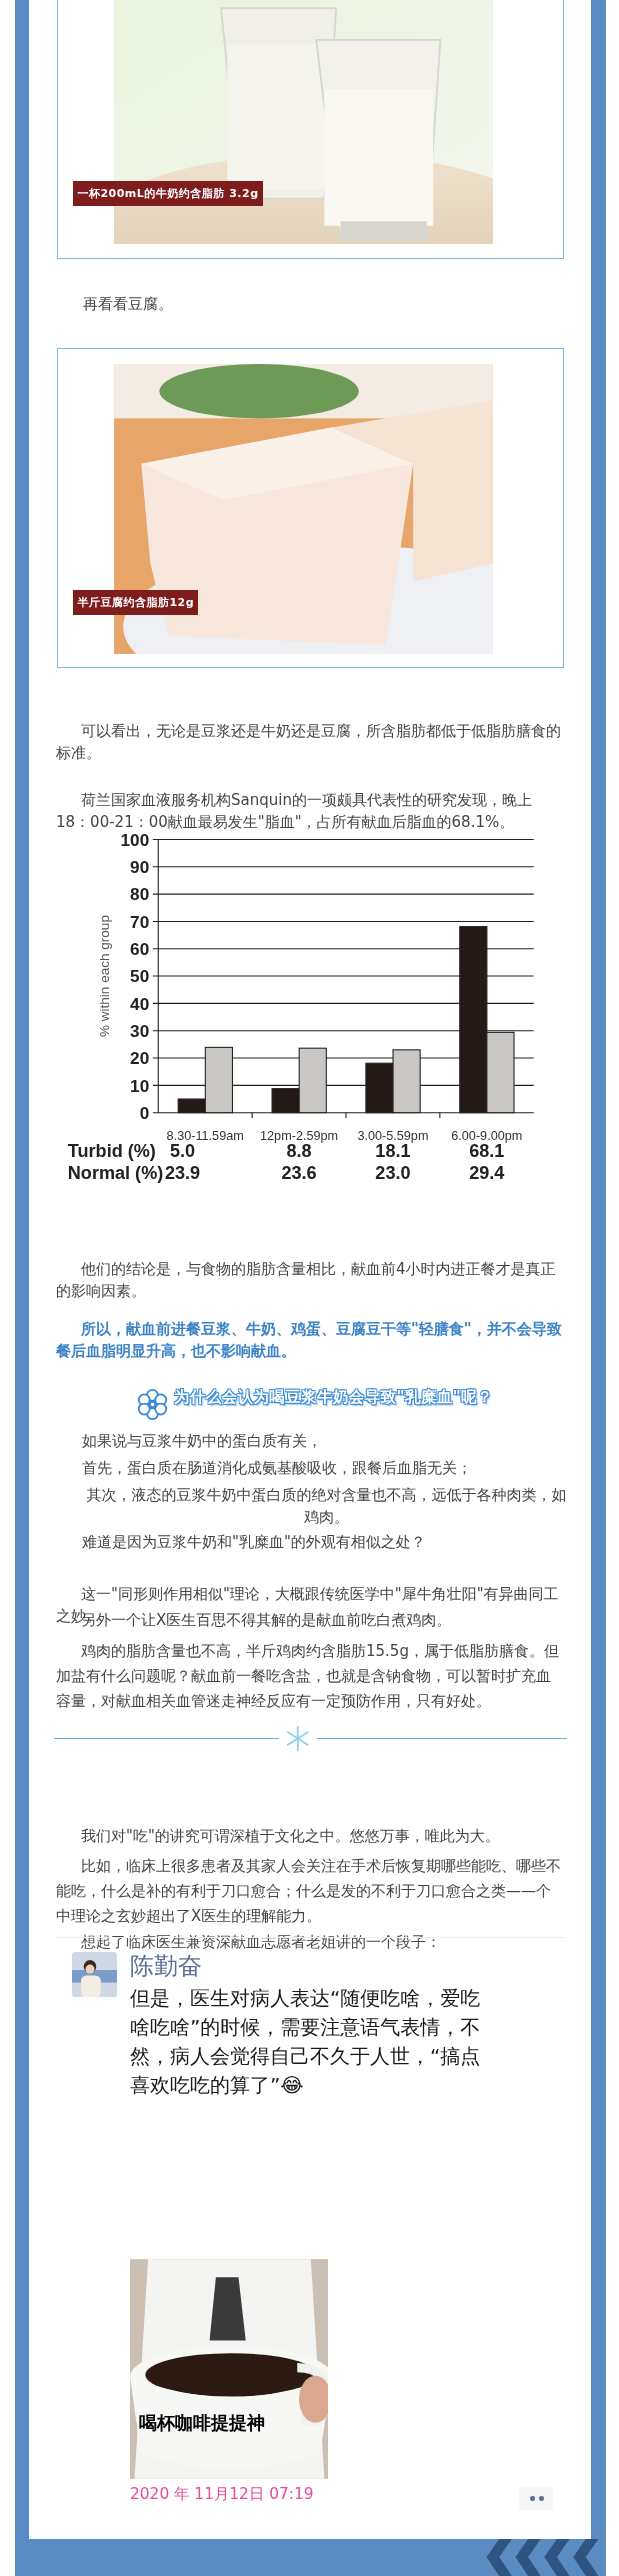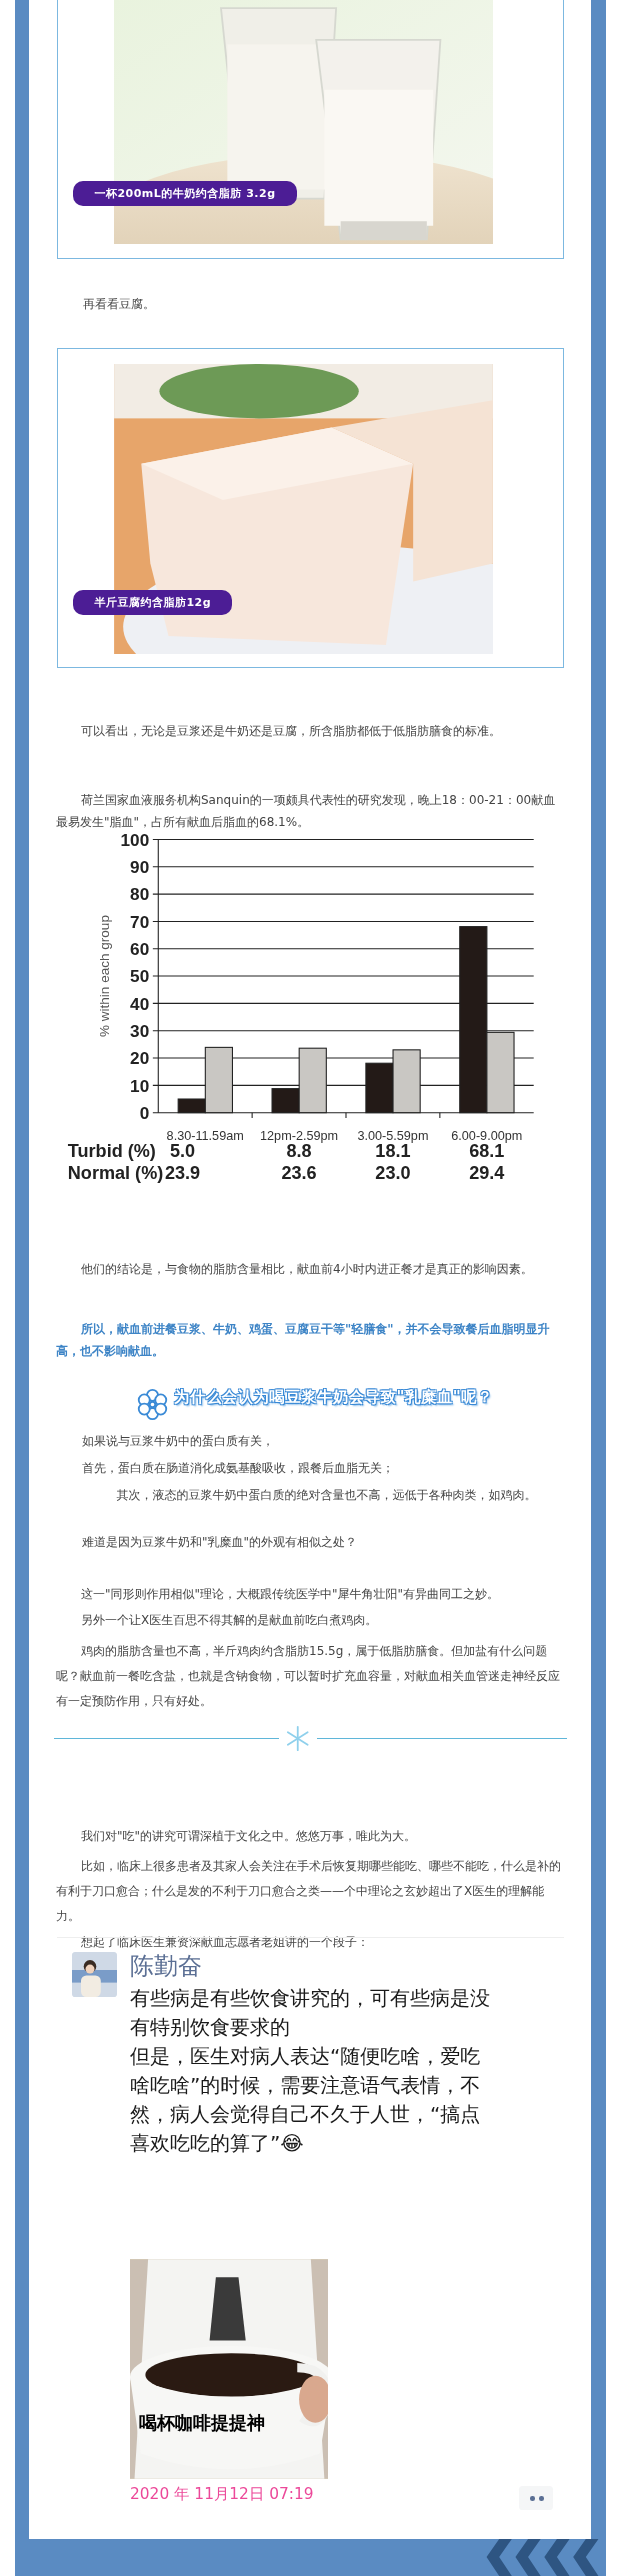--- a/index.html
+++ b/index.html
@@ -4,23 +4,23 @@
 <style>
   html, body { margin:0; padding:0; }
   body { width:620px; height:2576px; background:#ffffff; position:relative; overflow:hidden;
          font-family:"DejaVu Sans","Liberation Sans",sans-serif; color:#333; }
   .border-left { position:absolute; left:14.5px; top:0; width:14.5px; height:2576px; background:#5a8bc2; }
   .border-right { position:absolute; left:591px; top:0; width:14.5px; height:2576px; background:#5a8bc2; }
   .border-bottom { position:absolute; left:14.5px; top:2539px; width:591px; height:37px; background:#5a8bc2; overflow:hidden; }
   .chevrons { position:absolute; right:0; top:0; height:37px; width:127px; }
   .frame { position:absolute; left:57px; width:505px; border:0.9px solid #7cb8e0; background:#fff; }
   .photo { position:absolute; left:56px; width:379px; overflow:hidden; }
-  .caption { position:absolute; left:15.4px; background:#4c1d95; color:#fff; font-weight:bold; font-size:11px;
-             padding:0 21px; height:25px; line-height:25px; letter-spacing:0.5px; white-space:nowrap;border-radius:10px; }
-  .p { position:absolute; left:56px; width:507px; font-size:12px; line-height:22px; color:#444; }
+  .caption { position:absolute; left:15.4px; background:#7f1d1d; color:#fff; font-weight:bold; font-size:11px;
+             padding:0 4px; height:25px; line-height:25px; letter-spacing:0.5px; white-space:nowrap; }
+  .p { position:absolute; left:56px; width:507px; font-size:15px; line-height:22px; color:#444; }
   .indent { text-indent:25px;margin-top:23px; }
   .blue { color:#3d84c6; font-weight:bold; }
   .chart-wrap { position:absolute; left:63px; top:806px; width:471px; height:389px; }
   .heading { position:absolute; left:136px; top:1383px; height:36px; font-size:15.4px; font-weight:bold; color:#fff;
              text-shadow: 0 0 0.9px #3a8ad6, 0.9px 0.9px 0 #3a8ad6, -0.9px -0.9px 0 #3a8ad6, 0.9px -0.9px 0 #3a8ad6, -0.9px 0.9px 0 #3a8ad6, 1.8px 1.8px 1.8px #86b9e8; }
   .heading .txt { position:absolute; left:38px; top:3.6px; white-space:nowrap; letter-spacing:0.5px; }
   .divider { position:absolute; left:54px; top:1725px; width:513px; height:27px; }
   .divider .line { position:absolute; top:12.7px; height:0.9px; background:#5fb6d9; }
   .comment { position:absolute; left:57px; top:1937px; width:507px; }
   .comment .sep { position:absolute; left:0; top:0; width:507px; height:0.9px; background:#eeeeee; }
@@ -195,21 +195,20 @@
     <svg width="45" height="45" viewBox="0 0 50 50">
       <rect width="50" height="50" fill="#cfd9e6"></rect>
       <rect x="0" y="20" width="50" height="14" fill="#7a9cc8"></rect>
       <circle cx="20" cy="16" r="7" fill="#3a2b22"></circle>
       <circle cx="20" cy="19" r="5" fill="#f0d2bc"></circle>
       <rect x="10" y="26" width="22" height="24" rx="6" fill="#f2ece2"></rect>
     </svg>
   </div>
   <div class="cname">陈勤奋</div>
   <div class="cbody">
-    <div>有些病是有些饮食讲究的，可有些病是没有特别饮食要求的</div>
     <div>但是，医生对病人表达“随便吃啥，爱吃啥吃啥”的时候，需要注意语气表情，不然，病人会觉得自己不久于人世，“搞点喜欢吃吃的算了”😂</div>
   </div>
   <div class="meme">
     <svg width="198" height="220" viewBox="0 0 219 243">
       <rect width="219" height="243" fill="#cbbfb3"></rect>
       <polygon points="20,0 200,0 215,243 5,243" fill="#f4f4f2"></polygon>
       <polygon points="95,20 120,20 128,90 88,90" fill="#3a3a3a"></polygon>
       <ellipse cx="112" cy="130" rx="112" ry="34" fill="#f7f7f5"></ellipse>
       <ellipse cx="112" cy="128" rx="95" ry="24" fill="#2a1a12"></ellipse>
       <path d="M0,130 Q112,175 224,130 L210,215 Q112,250 12,215 Z" fill="#f7f7f5"></path>

